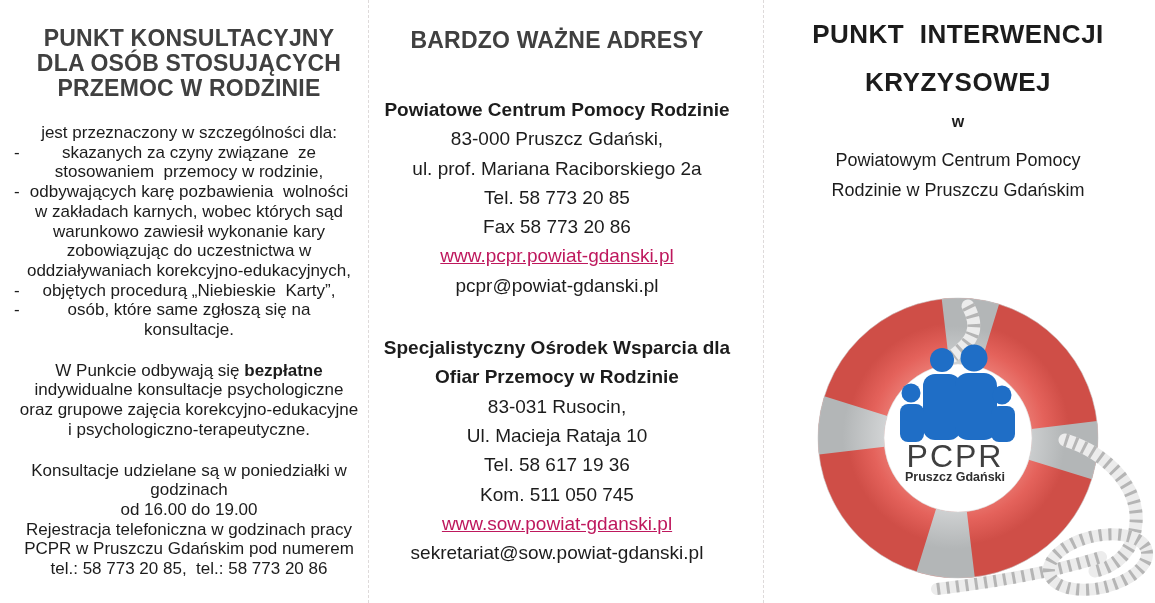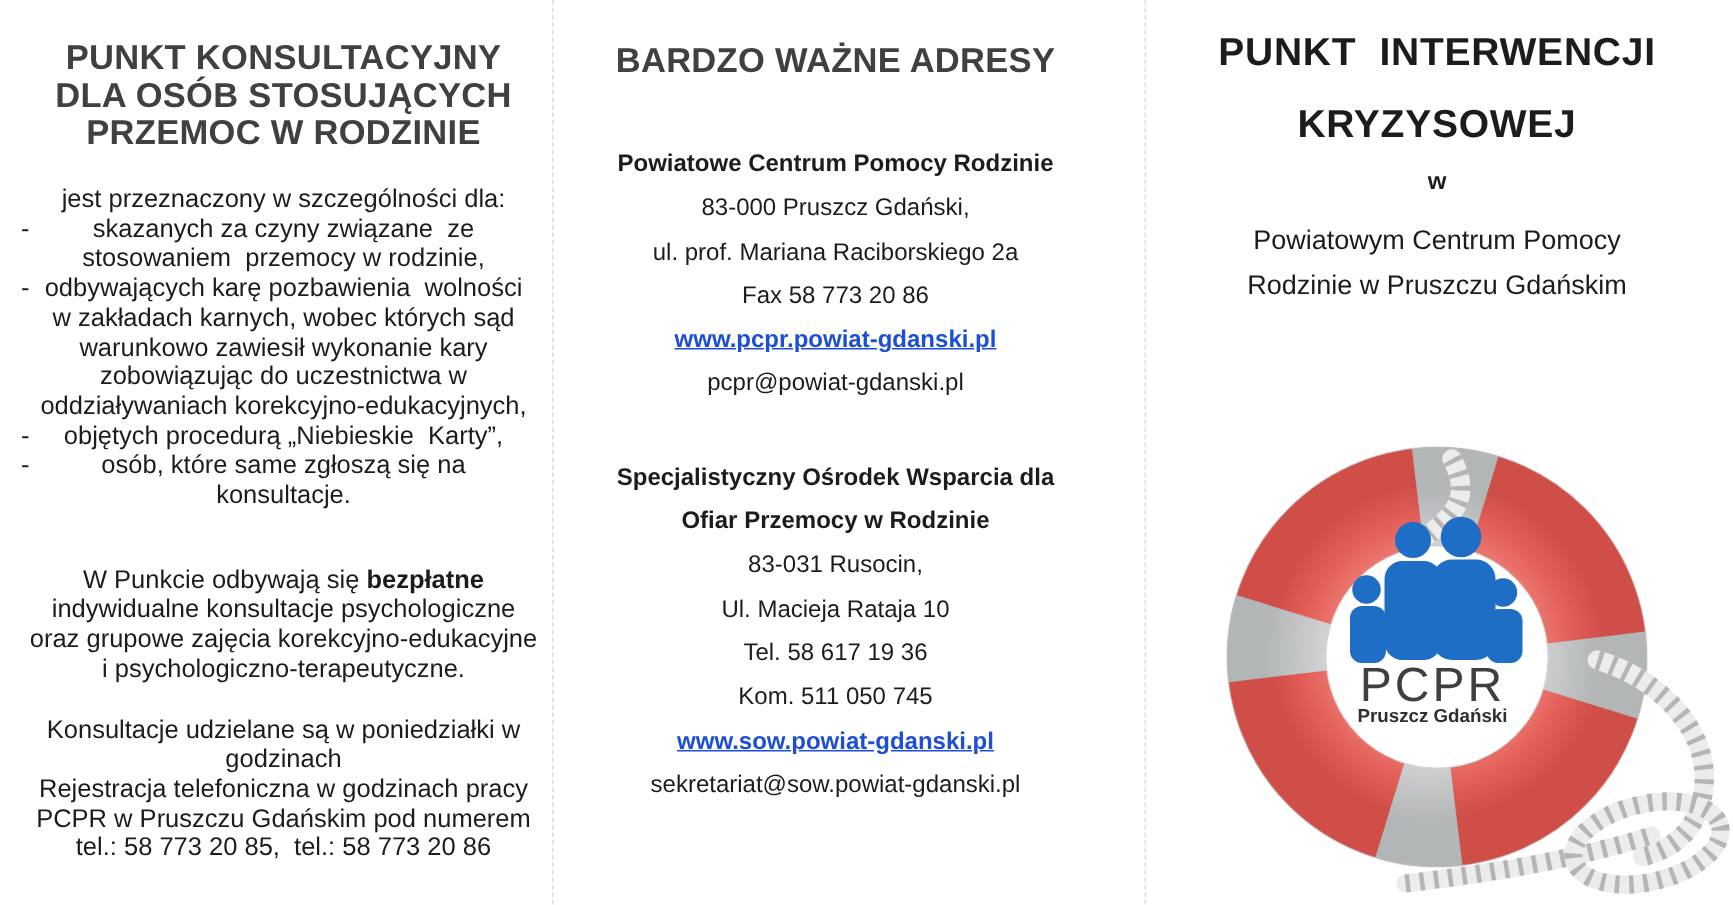--- a/index.html
+++ b/index.html
@@ -14,26 +14,26 @@
   #col-mid{left:380px;width:354px;}
   #col-right{left:766px;width:384px;}
 
   .h-blue{color:#404040;font-weight:bold;font-size:23px;line-height:25px;letter-spacing:.2px;margin:0;}
   #col-left .h-blue{margin-top:26px;}
   #col-mid  .h-blue{margin-top:28px;}
 
   .line{white-space:pre;font-size:17px;line-height:19.7px;position:relative;}
   .line.dash::before{content:"-";position:absolute;left:6px;top:0;}
   #intro{margin-top:22px;}
-  #offer{margin-top:37px;}
+  #offer{margin-top:21px;}
   #schedule{margin-top:21px;}
 
-  .mrow{white-space:pre;font-size:16px;line-height:29.3px;}
+  .mrow{white-space:pre;font-size:19px;line-height:29.3px;}
   .mname{font-weight:bold;}
-  .mlink{color:#1d4ed8;text-decoration:underline;display:block;cursor:pointer;font-weight:bold;}
+  .mlink{color:#be185d;text-decoration:underline;display:block;cursor:pointer;}
   #mblock1{margin-top:42px;}
   #mblock2{margin-top:33px;}
 
   .rline{font-size:26px;font-weight:bold;line-height:48px;letter-spacing:.5px;white-space:pre;}
   #rtitle{margin-top:10px;}
   #rconn{margin-top:5px;font-size:16px;font-weight:bold;line-height:22px;}
   #rsub{margin-top:12px;}
   .rsubline{font-size:18px;font-weight:normal;line-height:30px;white-space:pre;}
 
   #lifebuoy{position:absolute;left:805px;top:290px;}
@@ -71,34 +71,36 @@
 
     <div class="line">indywidualne konsultacje psychologiczne</div>
         <div class="line">oraz grupowe zajęcia korekcyjno-edukacyjne</div>
         <div class="line">i psychologiczno-terapeutyczne.</div>
       </div>
   </div>
   <div id="schedule">
 
   <div class="line">Konsultacje udzielane są w poniedziałki w</div>
       <div class="line">godzinach</div>
+      <div class="line">od 16.00 do 19.00</div>
       <div class="line">Rejestracja telefoniczna w godzinach pracy</div>
       <div class="line">PCPR w Pruszczu Gdańskim pod numerem</div>
       <div class="line">tel.: 58 773 20 85,  tel.: 58 773 20 86</div>
     </div>
 </section>
 
 <section class="col" id="col-mid">
   <h1 class="h-blue">BARDZO WAŻNE ADRESY</h1>
   <div id="mblock1">
     <div class="mrow mname">Powiatowe Centrum Pomocy Rodzinie</div>
     <div>
 
     <div class="mrow">83-000 Pruszcz Gdański,</div>
         <div class="mrow">ul. prof. Mariana Raciborskiego 2a</div>
+        <div class="mrow">Tel. 58 773 20 85</div>
         <div class="mrow">Fax 58 773 20 86</div>
       </div>
     <a class="mrow mlink">www.pcpr.powiat-gdanski.pl</a>
     <div class="mrow">pcpr@powiat-gdanski.pl</div>
   </div>
   <div id="mblock2">
     <div class="mrow mname">Specjalistyczny Ośrodek Wsparcia dla</div>
     <div class="mrow mname">Ofiar Przemocy w Rodzinie</div>
     <div>
 

